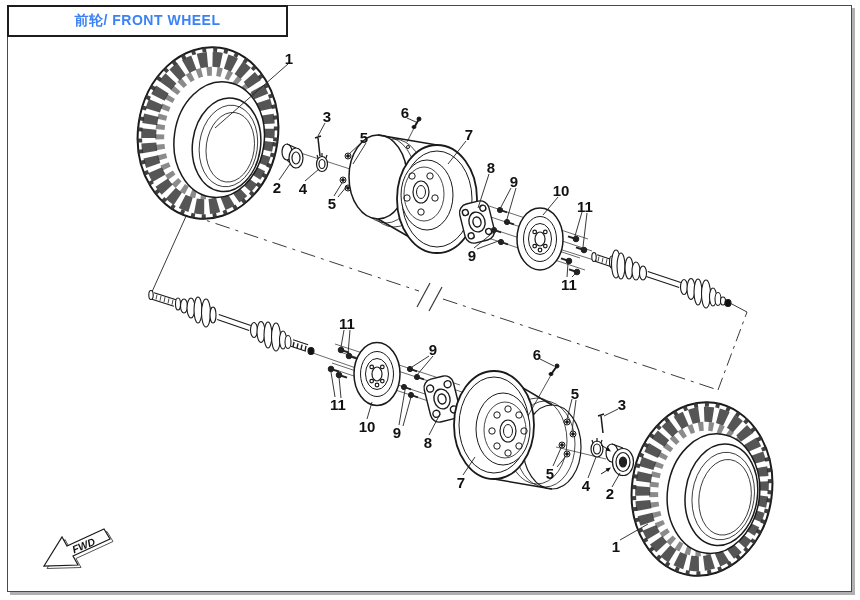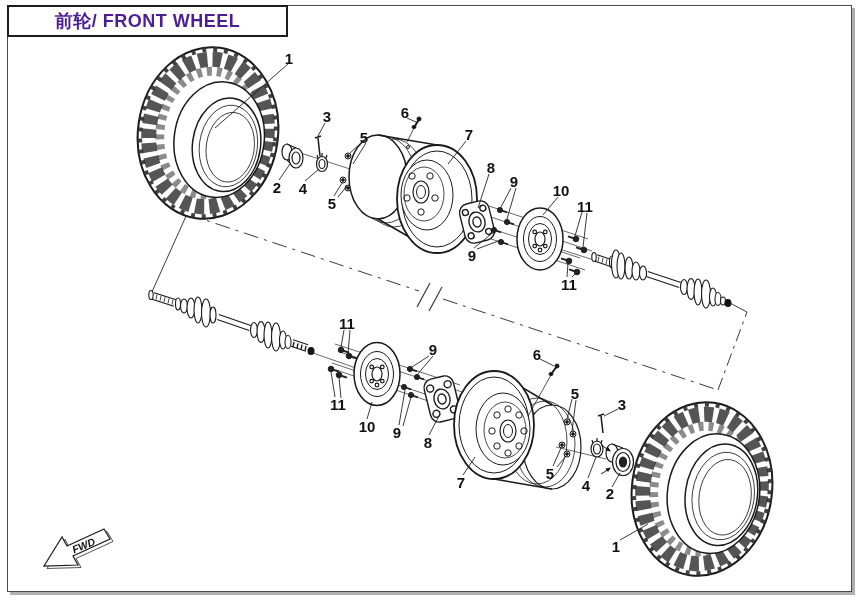--- a/index.html
+++ b/index.html
@@ -2,21 +2,21 @@
 <html><head>
 <meta charset="utf-8">
 <style>
   html,body{margin:0;padding:0;}
   body{width:860px;height:600px;background:#fff;position:relative;overflow:hidden;
        font-family:"Liberation Sans", sans-serif;}
   #sheet-border{position:absolute;left:7px;top:5px;width:843px;height:585px;
        border:1.5px solid #4a4a4a;box-shadow:3px 3px 0 rgba(150,150,150,.75);background:#fff;}
   #title-box{position:absolute;left:7px;top:5px;width:277px;height:28px;background:#fff;
        border:2px solid #1d1d1d;display:flex;align-items:center;justify-content:center;
-       font-weight:700;font-size:18px;color:#4c1d95;letter-spacing:.5px;z-index:5;}
+       font-weight:700;font-size:14px;color:#3b82f6;letter-spacing:.5px;z-index:5;}
   #diagram-svg{position:absolute;left:0;top:0;z-index:2;}
   #callout-layer{position:absolute;left:0;top:0;width:860px;height:600px;z-index:4;pointer-events:none;}
   .callout{position:absolute;transform:translate(-50%,-50%);font-weight:700;font-size:15px;
        color:#111;line-height:1;}
 </style>
 </head>
 <body>
 
 <div id="sheet-border"></div>
 <div id="title-box">

